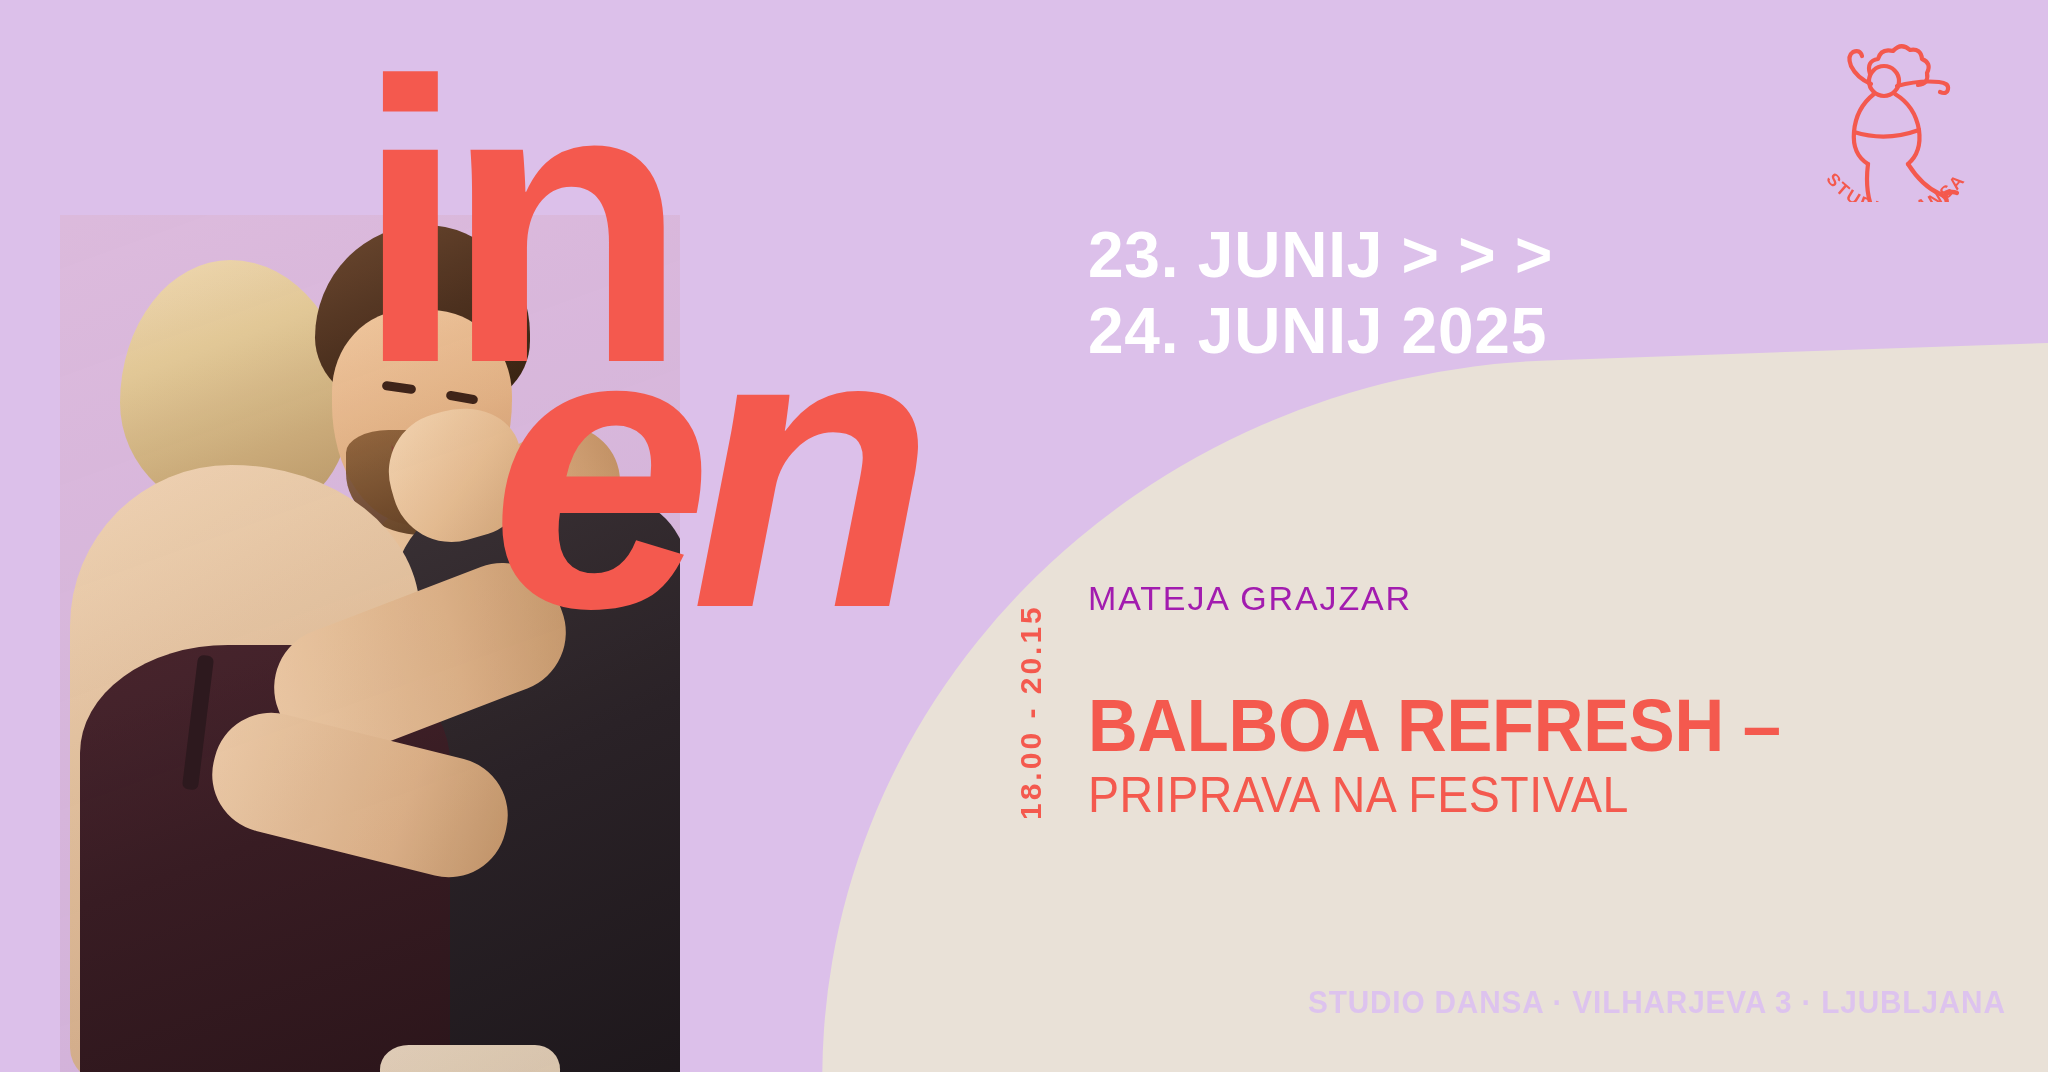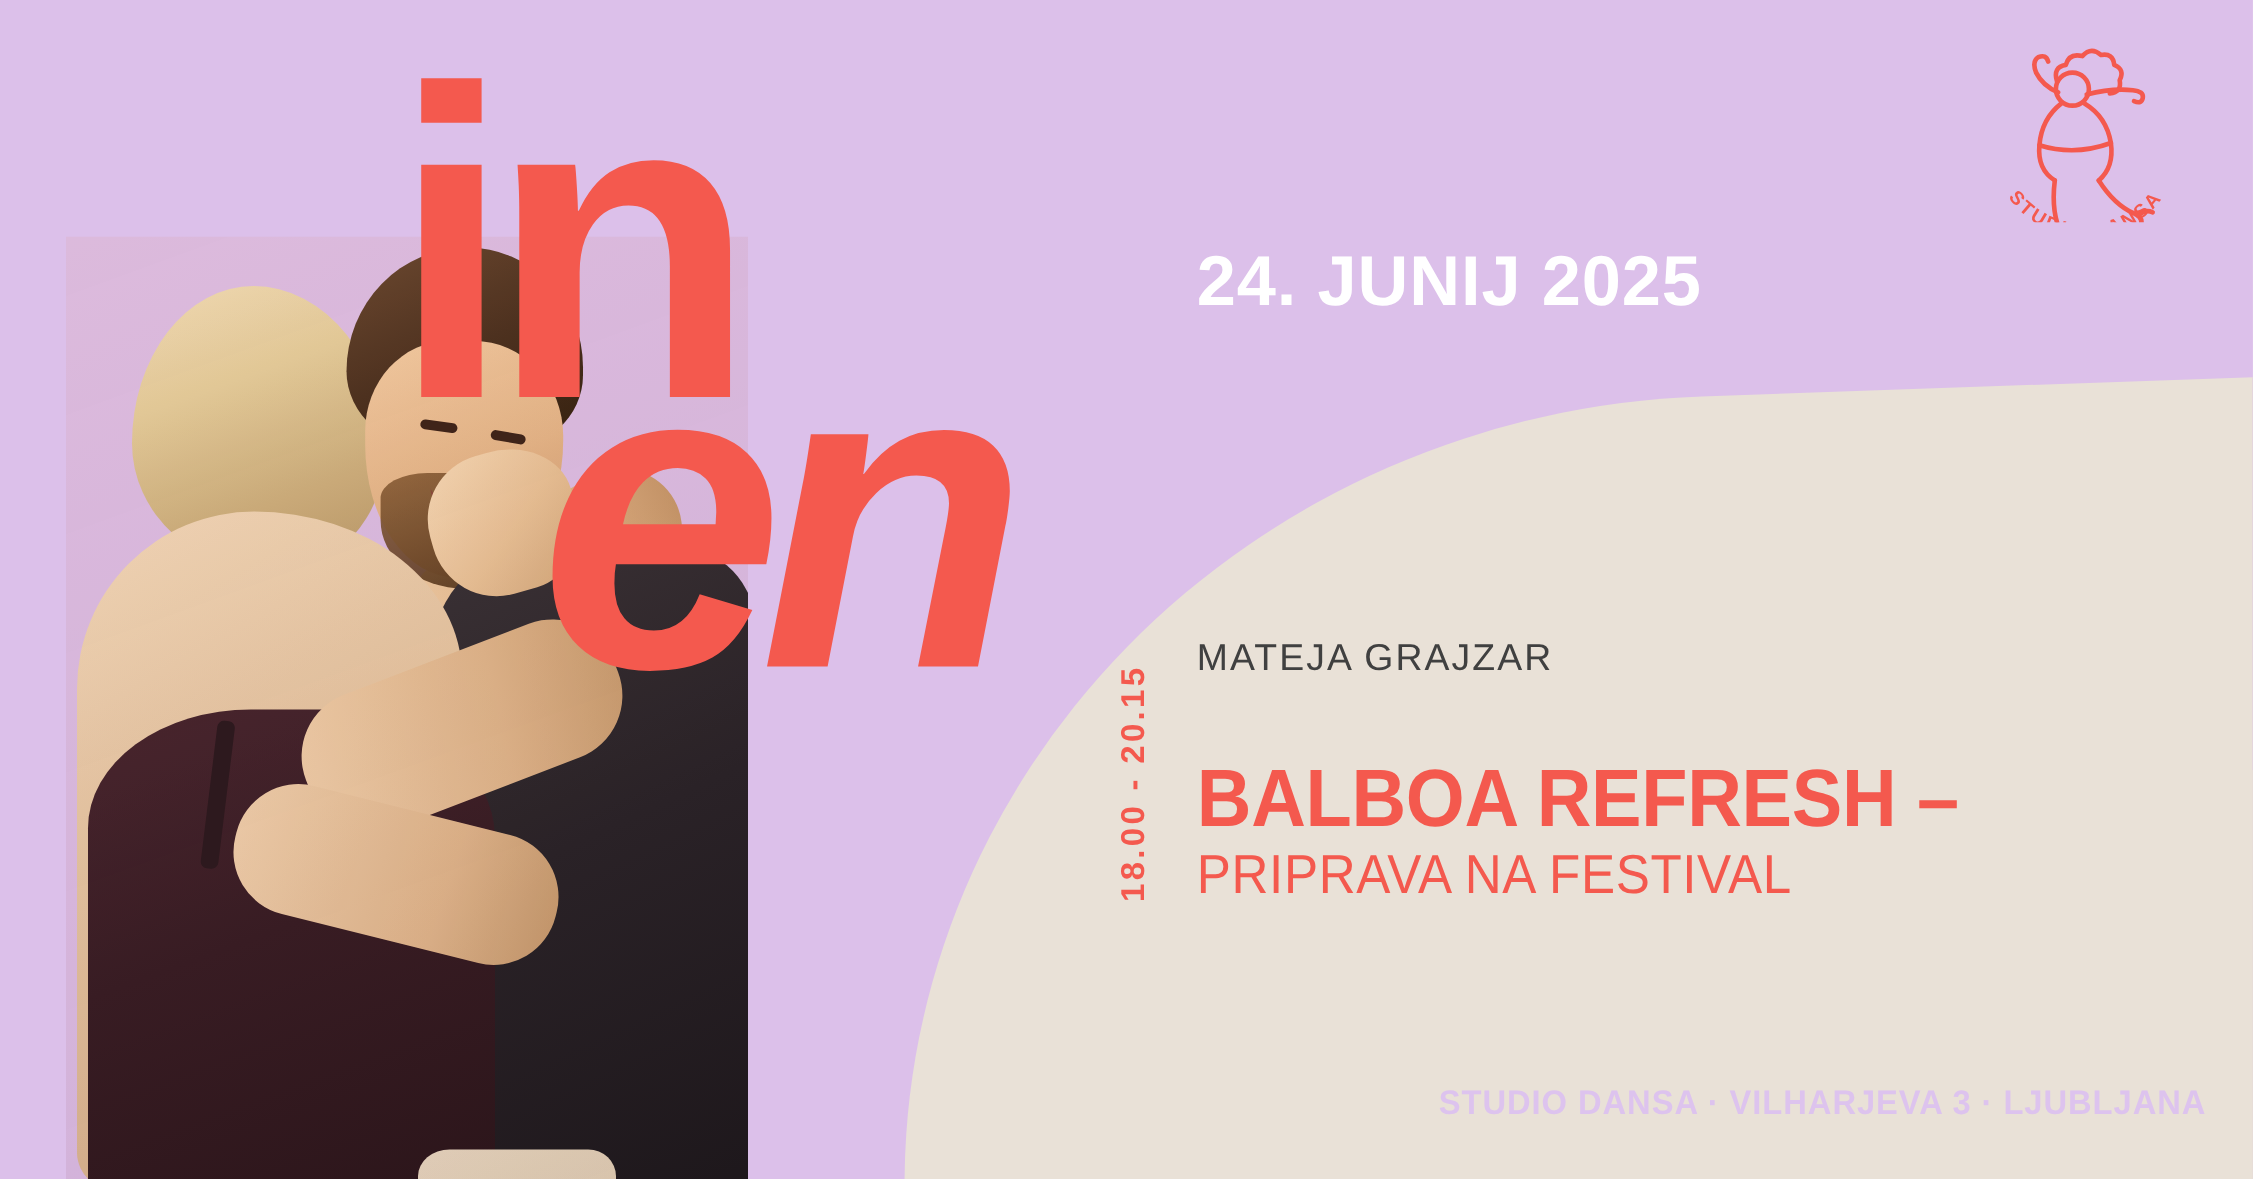--- a/index.html
+++ b/index.html
@@ -175,21 +175,21 @@
   .dates {
     position: absolute; left: 1088px; top: 218px;
     color: #ffffff;
     font-size: 64px; font-weight: 700;
     letter-spacing: .012em; line-height: 1.18;
     white-space: nowrap;
   }
 
   .instructors {
     position: absolute; left: 1088px; top: 576px;
-    color: #404040;
+    color: #a21caf;
     font-size: 34px; font-weight: 400;
     letter-spacing: .055em; line-height: 1.33;
     white-space: nowrap;
   }
 
   .title-main {
     position: absolute; left: 1088px; top: 683px;
     color: #f4594e;
     font-size: 74px; font-weight: 700;
     letter-spacing: -0.004em;
@@ -259,20 +259,21 @@
     <div class="ph trousers"></div>
     <div class="photo-grade"></div>
   </div>
 
   <div class="type-layer">
     <span class="glyph g-in">in</span>
     <span class="glyph g-en">en</span>
   </div>
 
   <div class="dates">
+    <div>23. JUNIJ &gt; &gt; &gt;</div>
     <div>24. JUNIJ 2025</div>
   </div>
 
   <div class="instructors">
     <div>MATEJA GRAJZAR</div>
   </div>
 
   <div class="title-main">BALBOA REFRESH –</div>
   <div class="title-sub">PRIPRAVA NA FESTIVAL</div>
 

